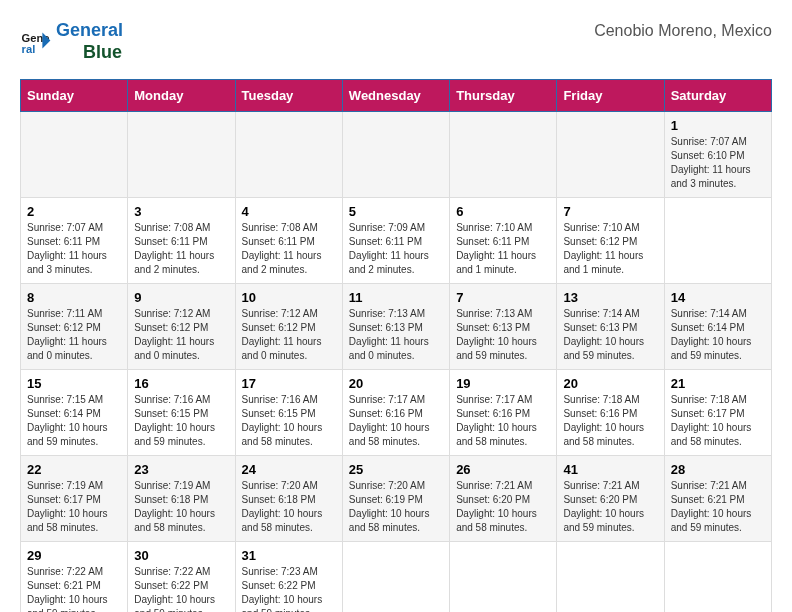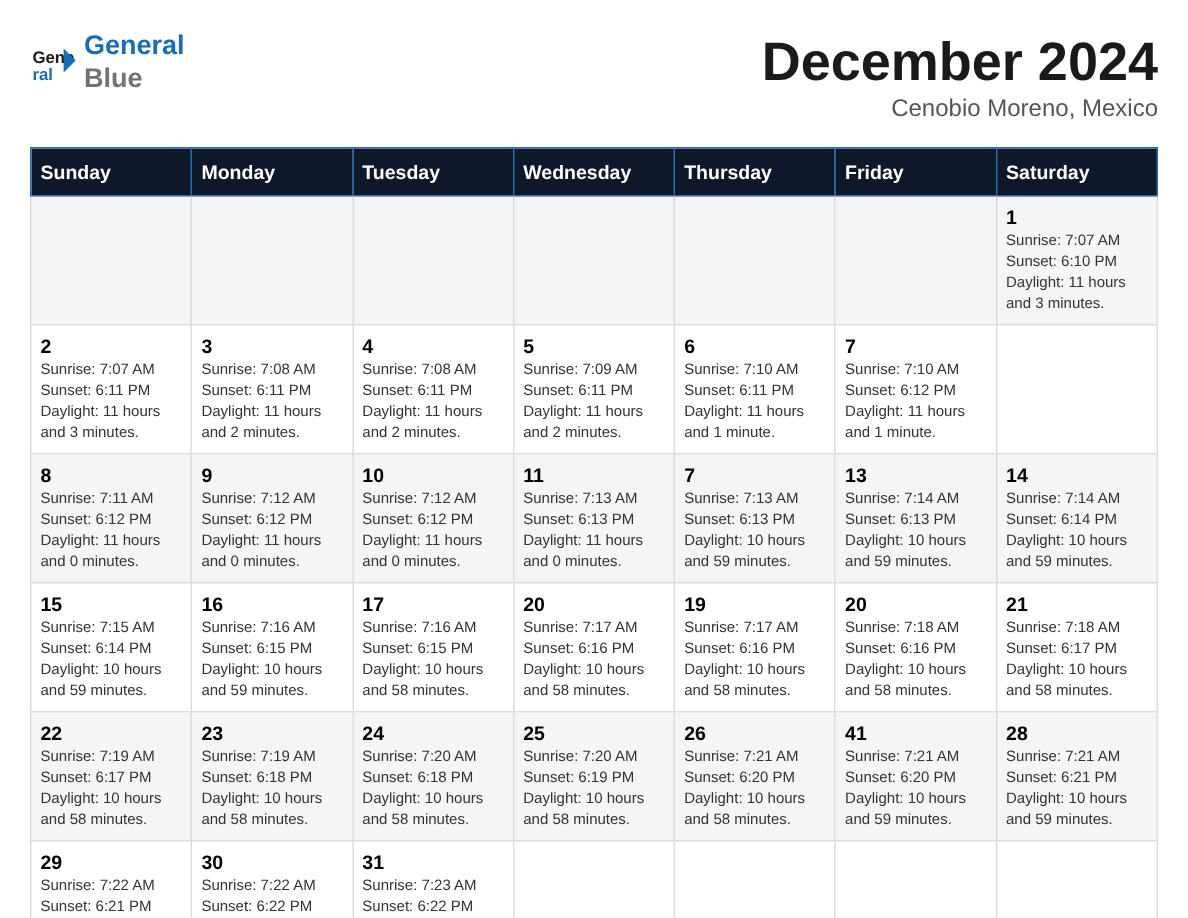--- a/index.html
+++ b/index.html
@@ -46,21 +46,21 @@
       font-size: 16px;
       color: #555;
       margin-top: 2px;
     }
     table {
       width: 100%;
       border-collapse: collapse;
       font-size: 11px;
     }
     thead tr th {
-      background-color: #0f172a;
+      background-color: #be185d;
       color: #fff;
       padding: 8px 6px;
       text-align: left;
       font-size: 13px;
       font-weight: bold;
       border: 1px solid #2a6aaa;
     }
     tbody tr {
       border-bottom: 1px solid #ccc;
     }
@@ -96,25 +96,24 @@
 
 <div class="header">
   <div class="logo">
     <svg class="logo-icon" viewBox="0 0 40 40">
       <text x="2" y="20" font-size="14" font-weight="bold" fill="#1a1a1a">Gene</text>
       <text x="2" y="34" font-size="14" font-weight="bold" fill="#1a6cb5">ral</text>
       <polygon points="28,8 38,18 28,28" fill="#1a6cb5"></polygon>
     </svg>
     <div class="logo-text">
       <span>General</span><br>
-      <span style="color:#737373;">Blue</span>
+      <span style="color:#14532d;margin-left:27px;">Blue</span>
     </div>
   </div>
   <div class="title-block">
-    <div class="month-title">December 2024</div>
     <div class="location-title">Cenobio Moreno, Mexico</div>
   </div>
 </div>
 
 <table>
   <thead>
     <tr>
     <th>Sunday</th>
         <th>Monday</th>
         <th>Tuesday</th>

